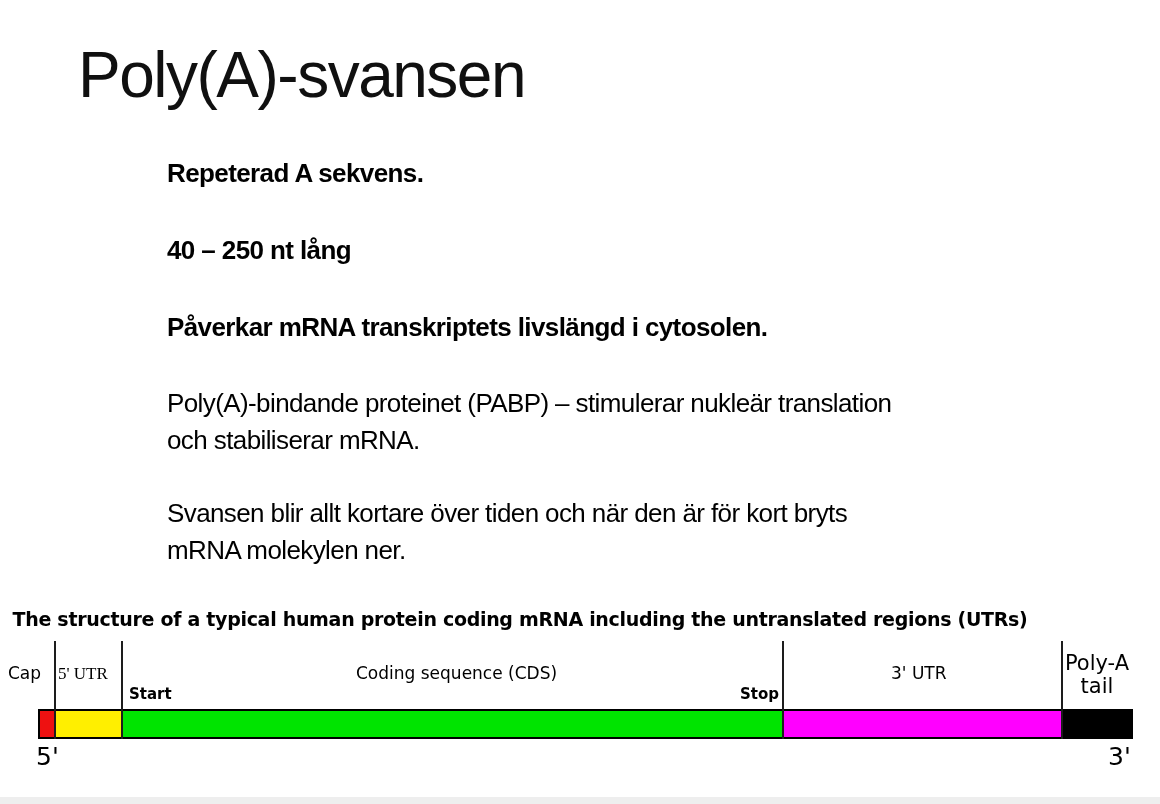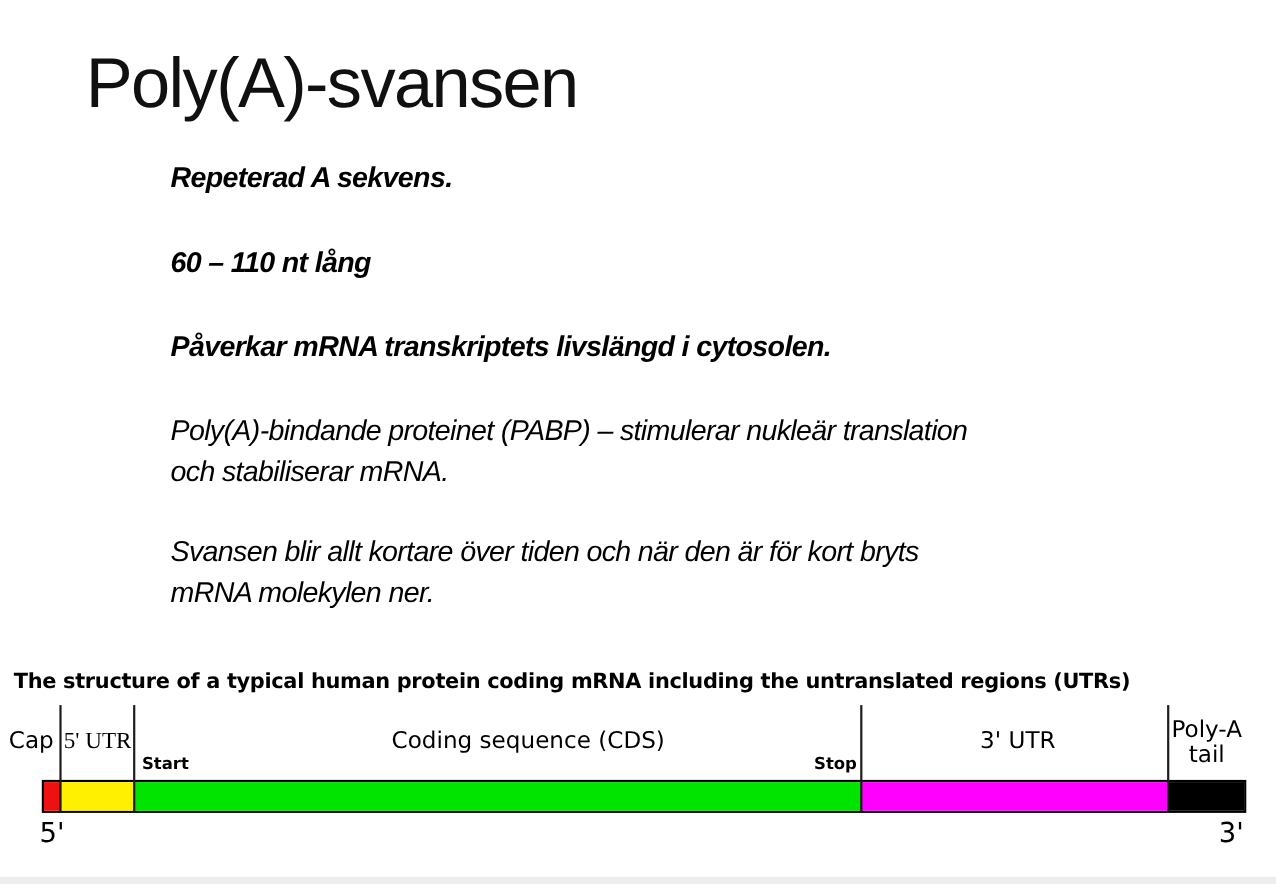--- a/index.html
+++ b/index.html
@@ -18,27 +18,26 @@
     line-height: 70px;
     font-weight: 400;
     letter-spacing: -1.5px;
     color: #101010;
     margin: 0;
     text-align: center;
   }
   .body-line {
     position: absolute;
     left: 155px;
-    margin: 0;
+    margin: 12px;
     font-size: 26px;
     line-height: 30px;
     letter-spacing: -0.6px;
     white-space: pre;
     color: #000;
-    font-style: italic;
   }
   .body-line.bold { font-weight: 700; }
 
   
   .fig-title {
     position: absolute;
     left: 0; top: 607px;
     width: 1040px;
     text-align: center;
     font-family: "DejaVu Sans", sans-serif;
@@ -61,21 +60,21 @@
   .vline {
     position: absolute;
     top: 641px;
     width: 2px; height: 98px;
     background: #1d1d1d;
     z-index: 3;
   }
   .dlabel {
     position: absolute;
     font-family: "DejaVu Sans", sans-serif;
-    font-size: 21px;
+    font-size: 17px;
     line-height: 23px;
     white-space: pre;
   }
   .dsmall {
     position: absolute;
     font-family: "DejaVu Sans", sans-serif;
     font-weight: 700;
     font-size: 15px;
     line-height: 17px;
     white-space: pre;
@@ -102,21 +101,21 @@
     width: 1160px; height: 7px;
     background: #eeeeee;
   }
 </style>
 </head>
 <body>
 
 <h1 class="slide-title">Poly(A)-svansen</h1>
 
 <p class="body-line bold" style="top:146px;">Repeterad A sekvens.</p>
-<p class="body-line bold" style="top:223px;">60 – 110 nt lång</p>
+<p class="body-line bold" style="top:223px;">40 – 250 nt lång</p>
 <p class="body-line bold" style="top:300px;">Påverkar mRNA transkriptets livslängd i cytosolen.</p>
 <p class="body-line" style="top:376px;">Poly(A)-bindande proteinet (PABP) – stimulerar nukleär translation</p>
 <p class="body-line" style="top:413px;">och stabiliserar mRNA.</p>
 <p class="body-line" style="top:486px;">Svansen blir allt kortare över tiden och när den är för kort bryts</p>
 <p class="body-line" style="top:523px;">mRNA molekylen ner.</p>
 
 <p class="fig-title">The structure of a typical human protein coding mRNA including the untranslated regions (UTRs)</p>
 
 <div class="mrna-bar">
     <div class="seg" style="background: rgb(238, 17, 17); width: 15px;"></div>

